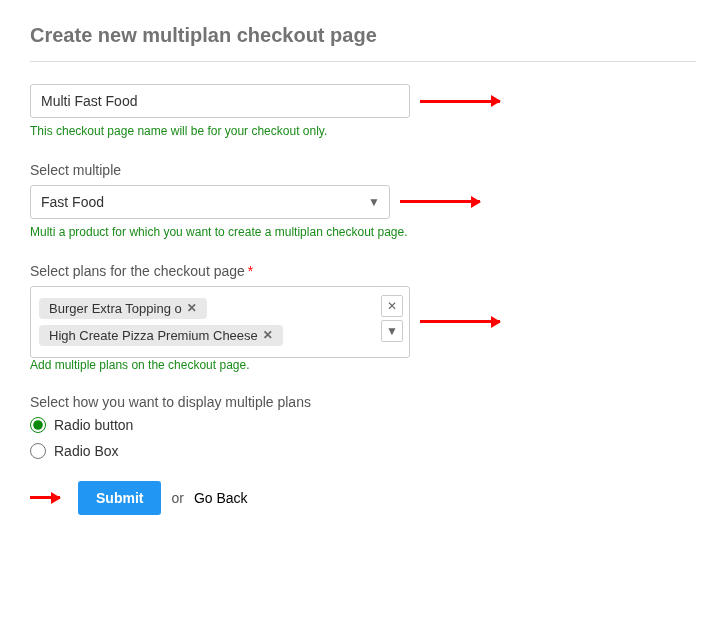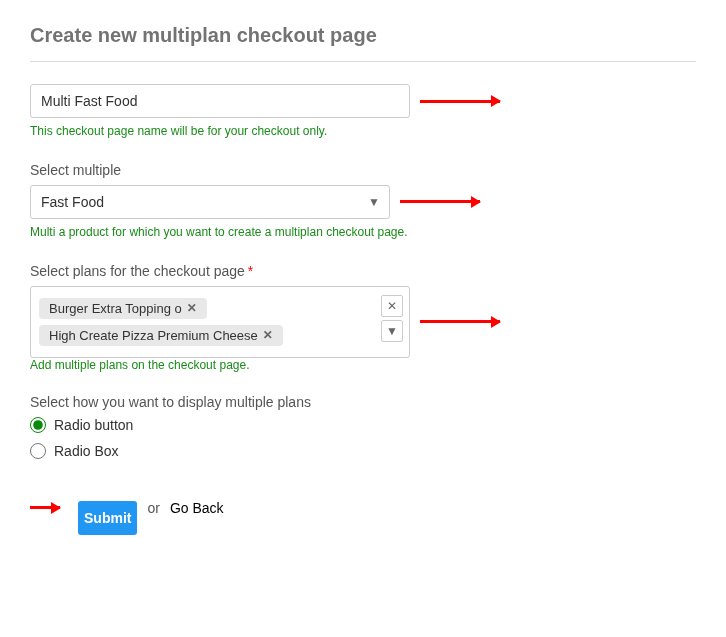--- a/index.html
+++ b/index.html
@@ -141,26 +141,25 @@
     .submit-row {
       display: flex;
       align-items: center;
       gap: 10px;
       margin-top: 20px;
     }
     .btn-submit {
       background: #2196F3;
       color: #fff;
       border: none;
-      padding: 9px 6px;
+      padding: 9px 18px;
       font-size: 14px;
       border-radius: 3px;
       cursor: pointer;
       font-weight: bold;
-      margin-top: 20px;
     }
     .or-text {
       font-size: 14px;
       color: #555;
     }
     .go-back-link {
       font-size: 14px;
       color: #000000;
       text-decoration: none;
       cursor: pointer;

